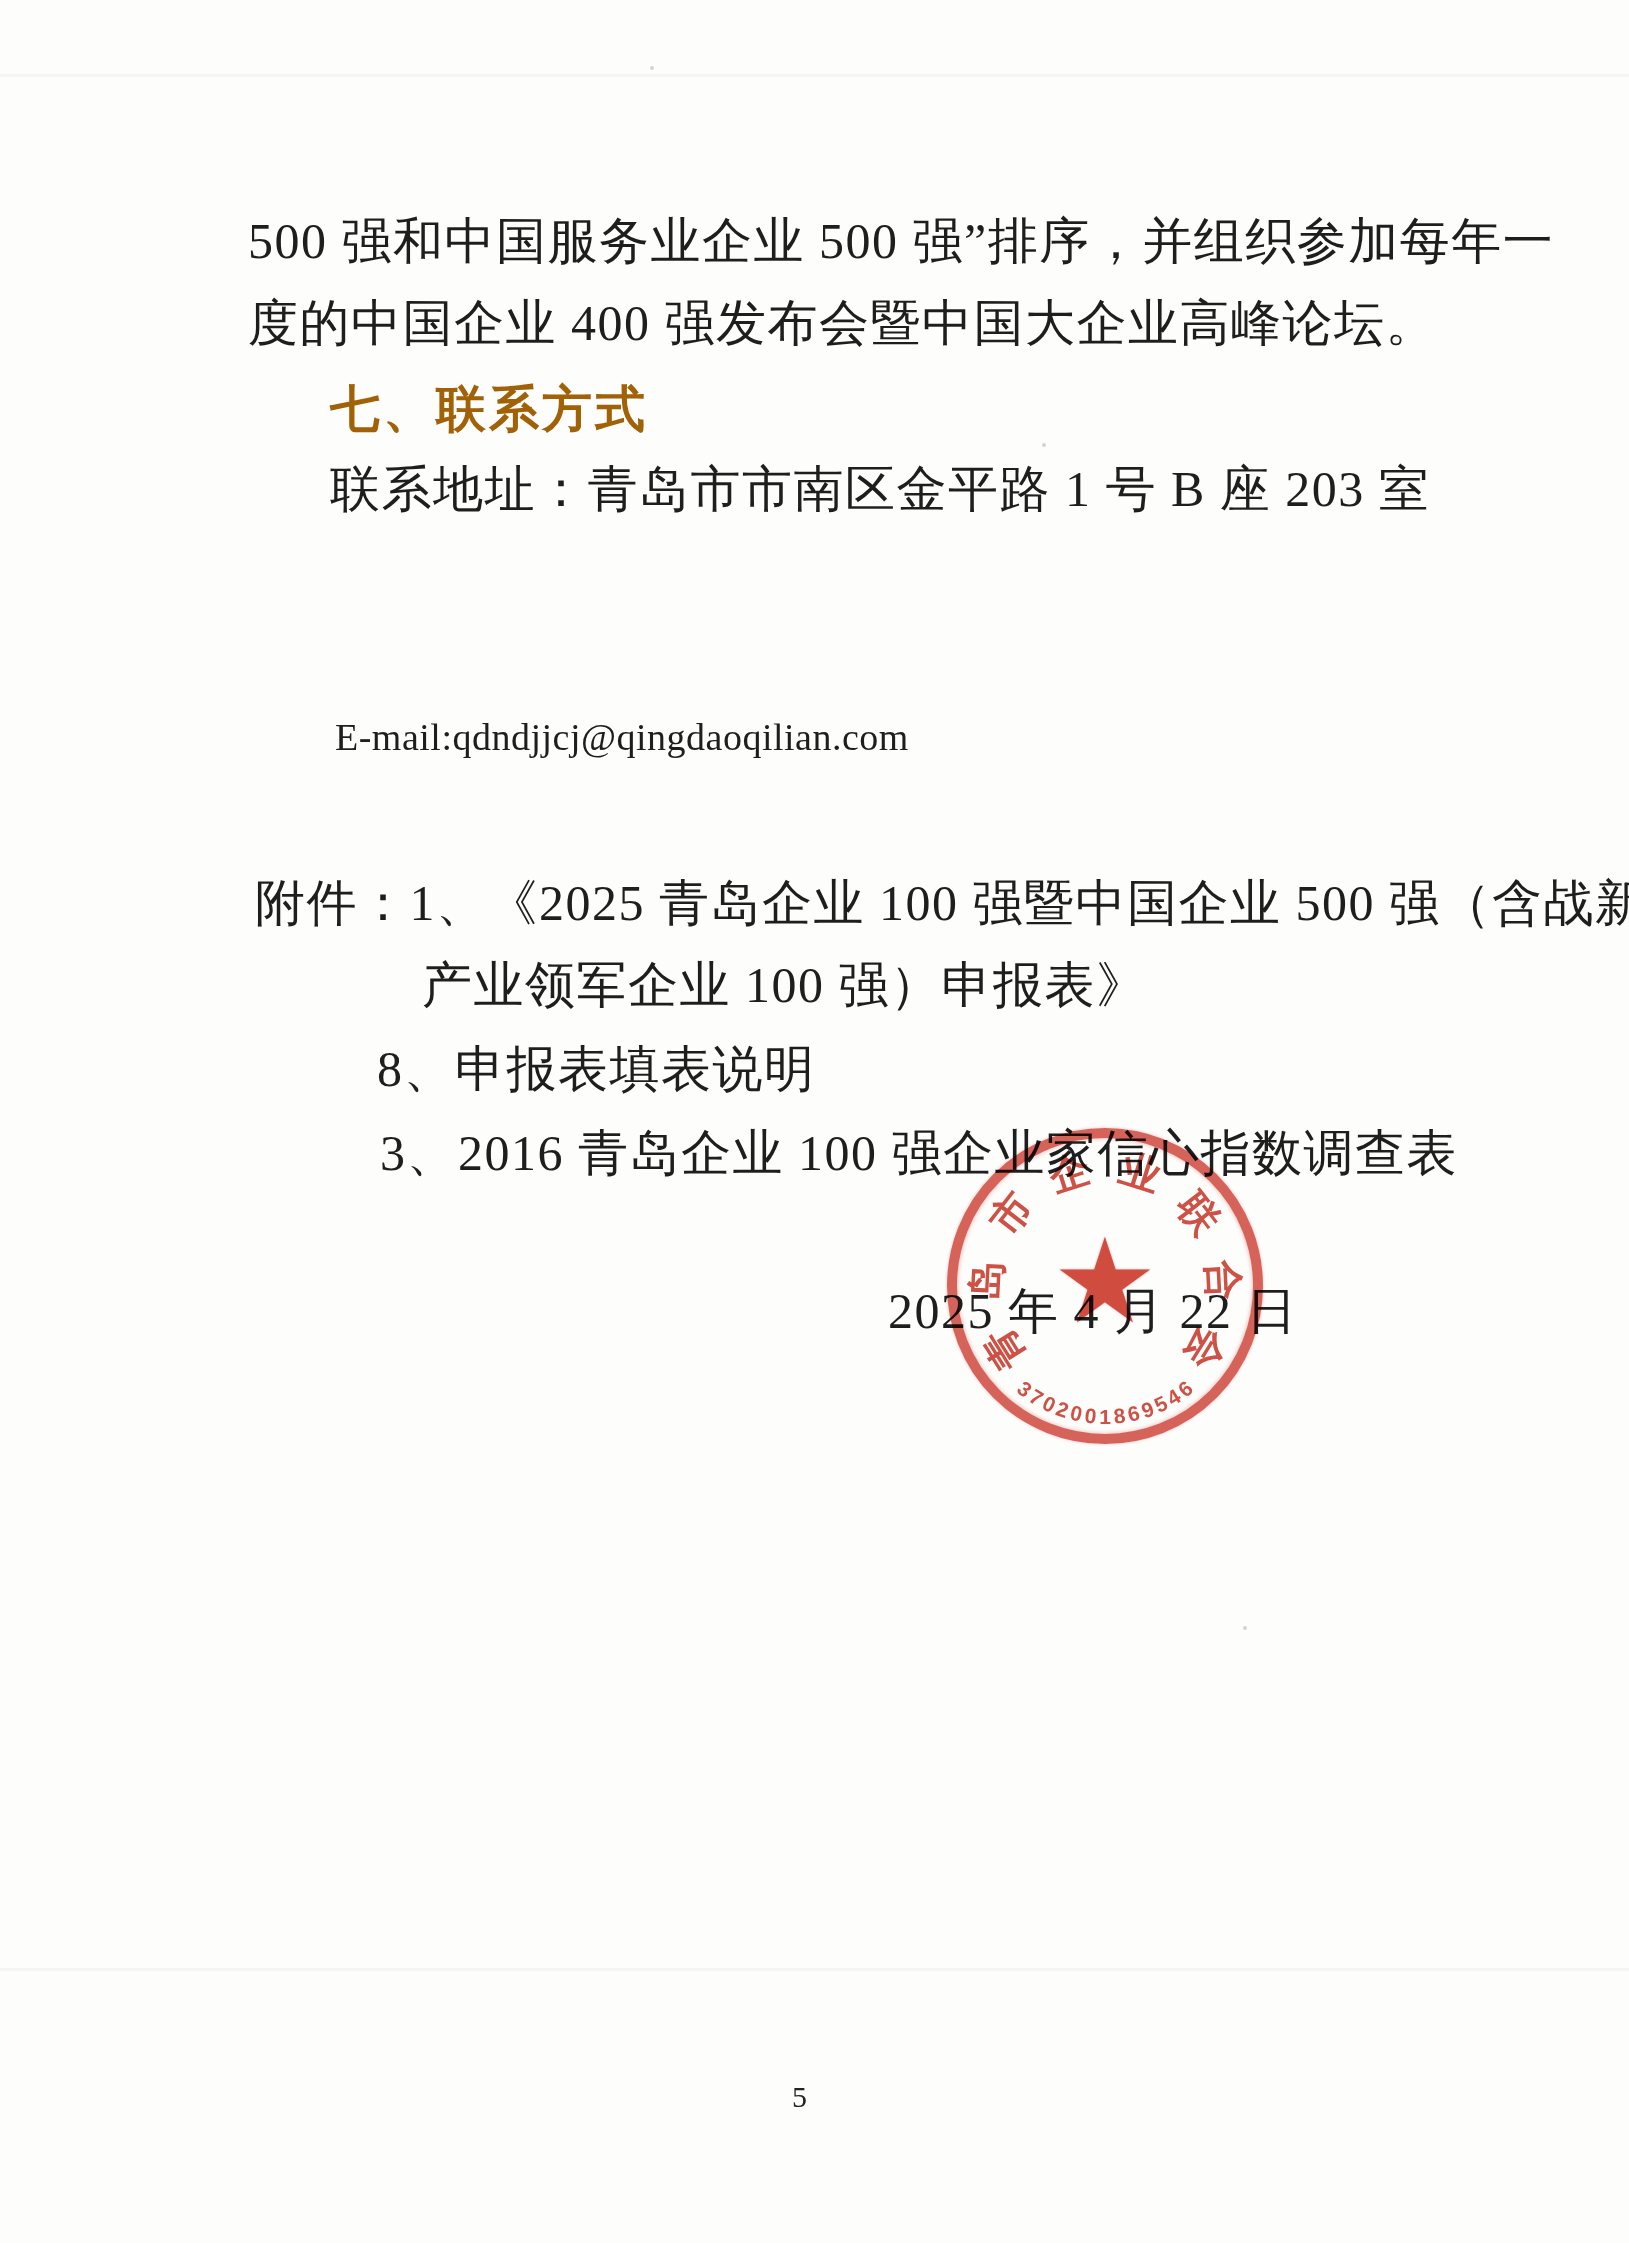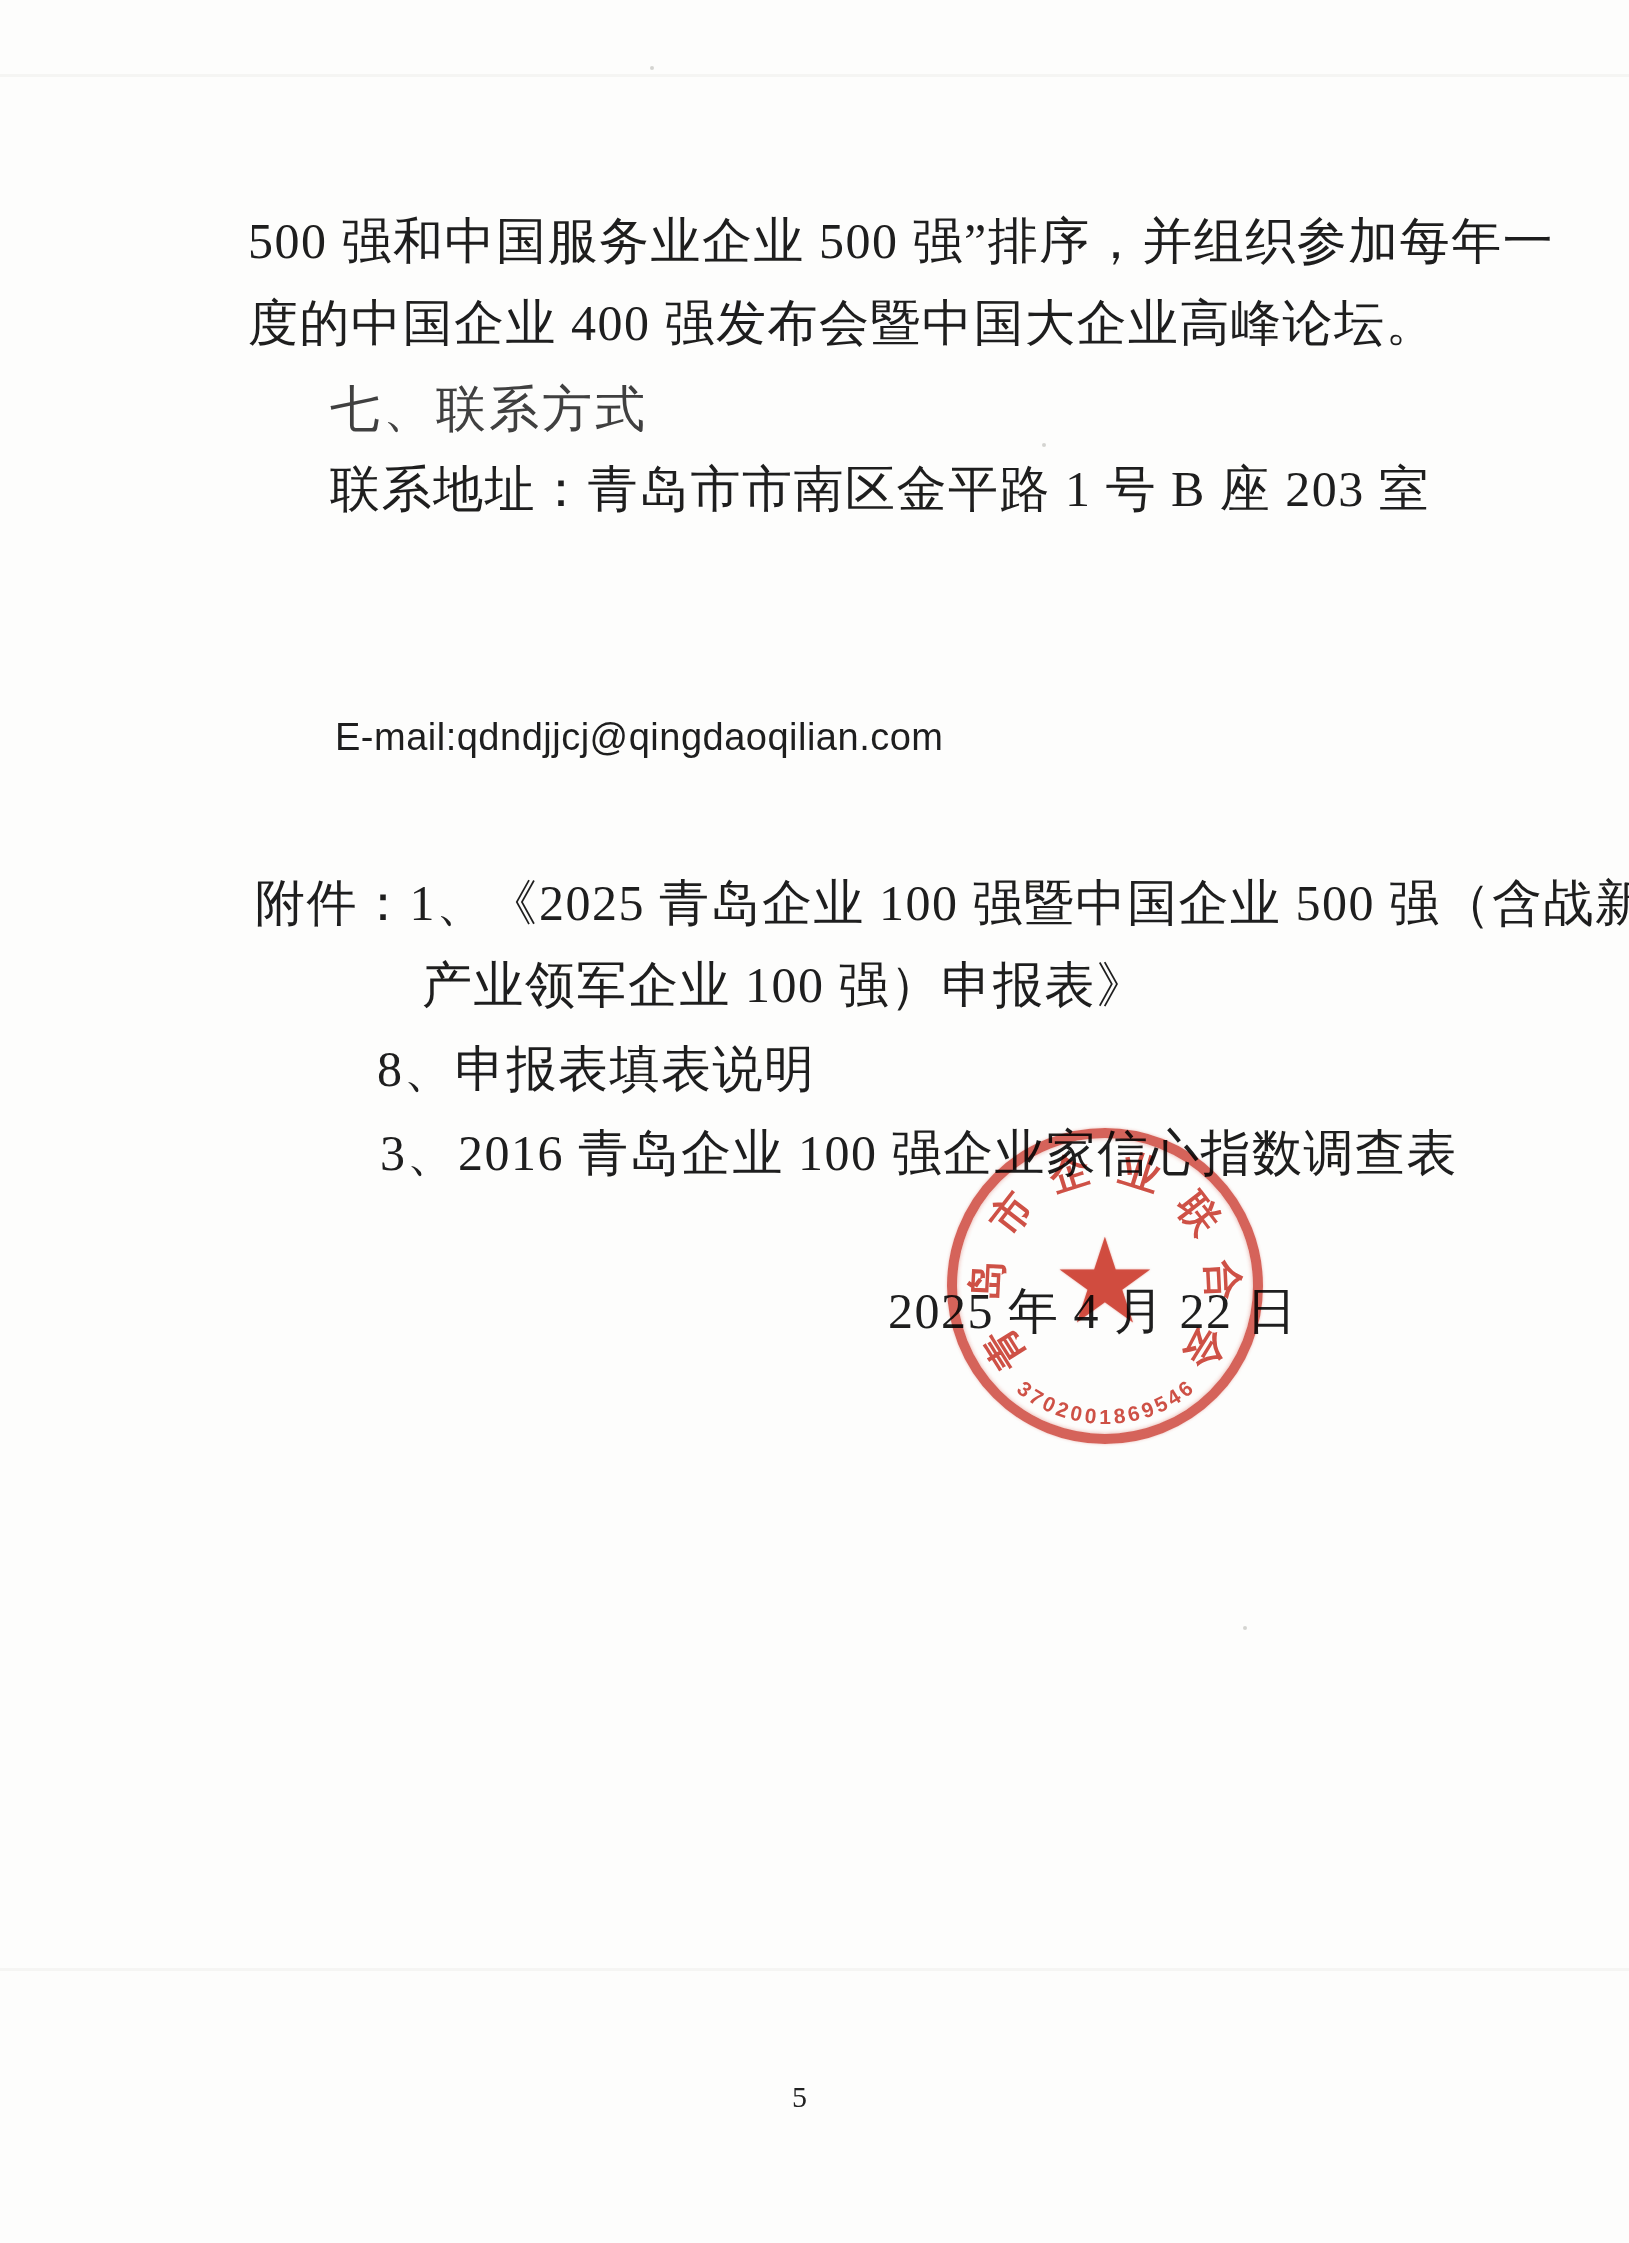--- a/index.html
+++ b/index.html
@@ -15,26 +15,26 @@
   .line {
     position: absolute;
     white-space: pre;
     color: #1e1e1e;
     font-size: 50px;
     line-height: 1;
     letter-spacing: 1.5px;
   }
   .heading {
     font-family: "Liberation Sans", "DejaVu Sans", sans-serif;
-    font-weight: normal;
+    font-weight: bold;
     letter-spacing: 3px;
-    color: #404040;
+    color: #a16207;
   }
   .mono {
-    font-family: Liberation Sans, sans-serif;
+    font-family: Liberation Serif, serif;
     font-size: 38px;
     letter-spacing: 0.5px;
   }
   .page-number {
     position: absolute;
     left: 792px;
     top: 2080px;
     font-size: 30px;
     color: #222;
   }

